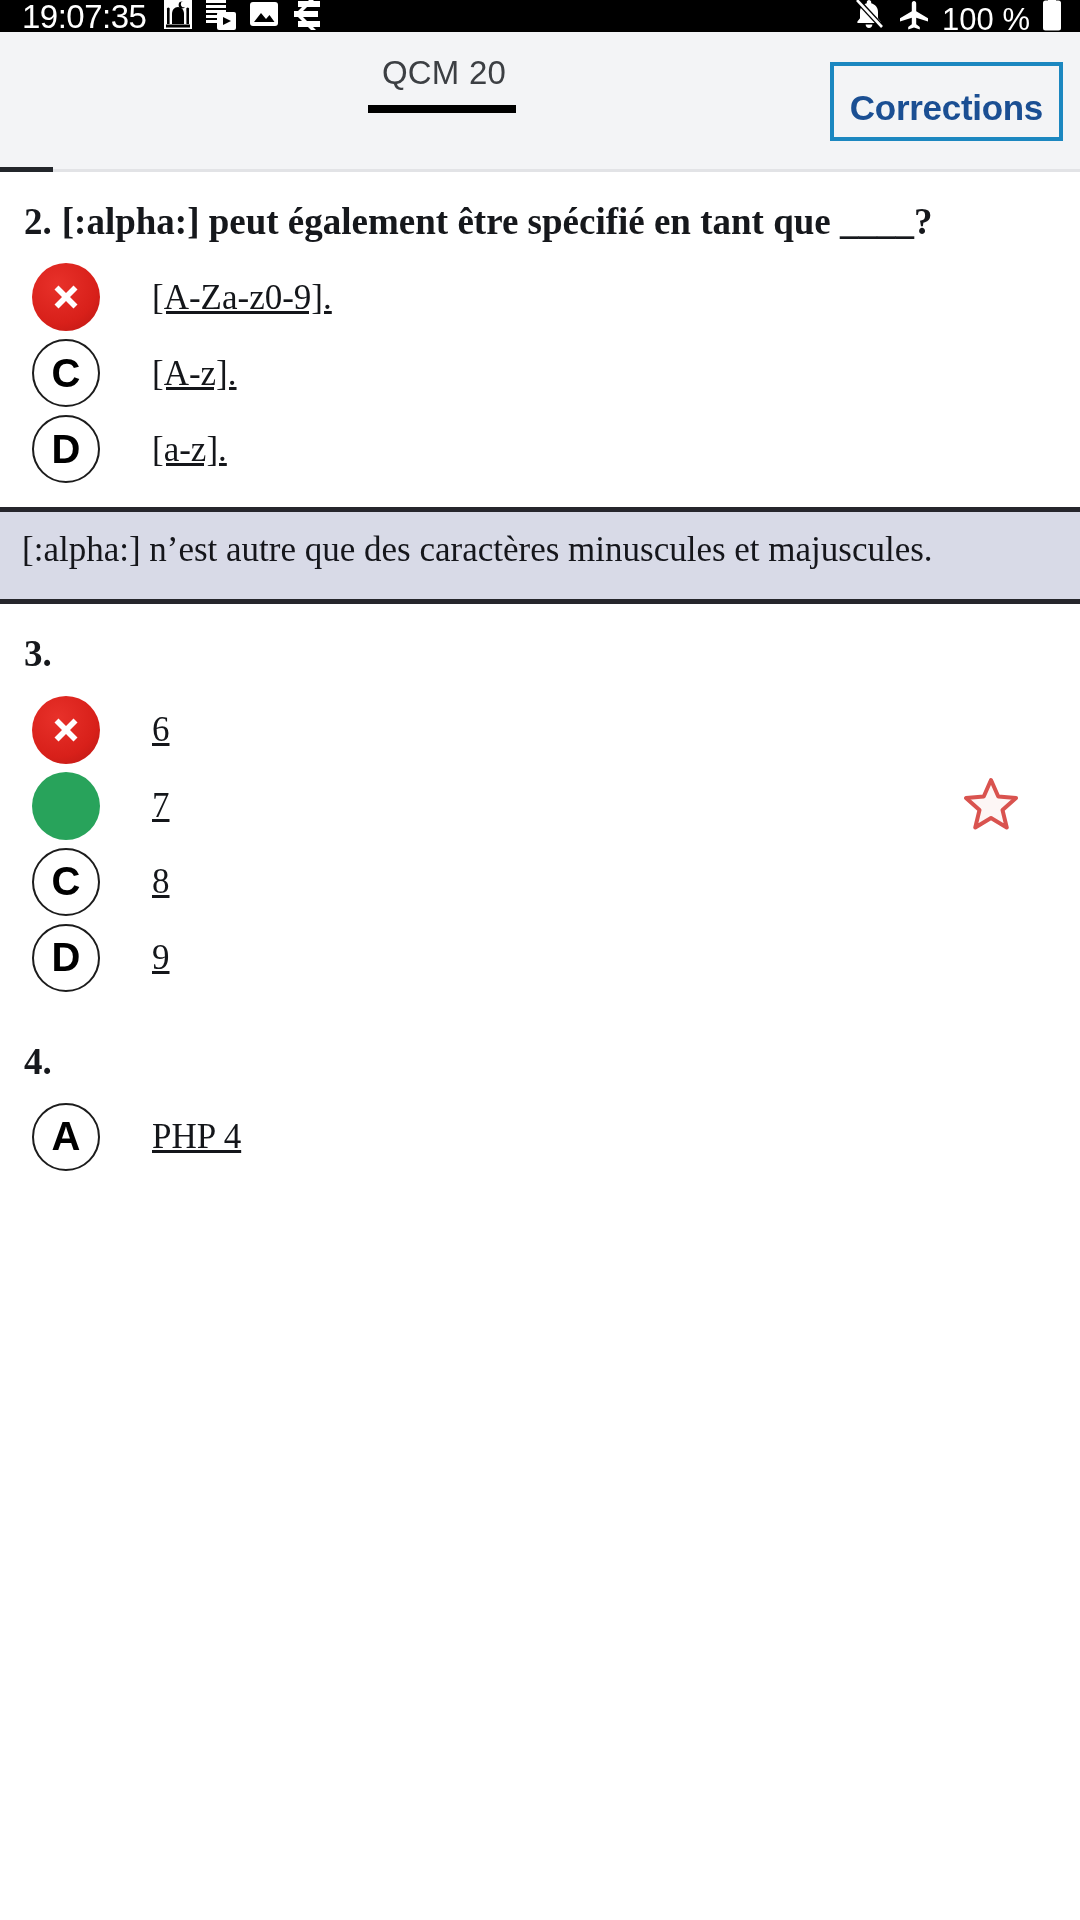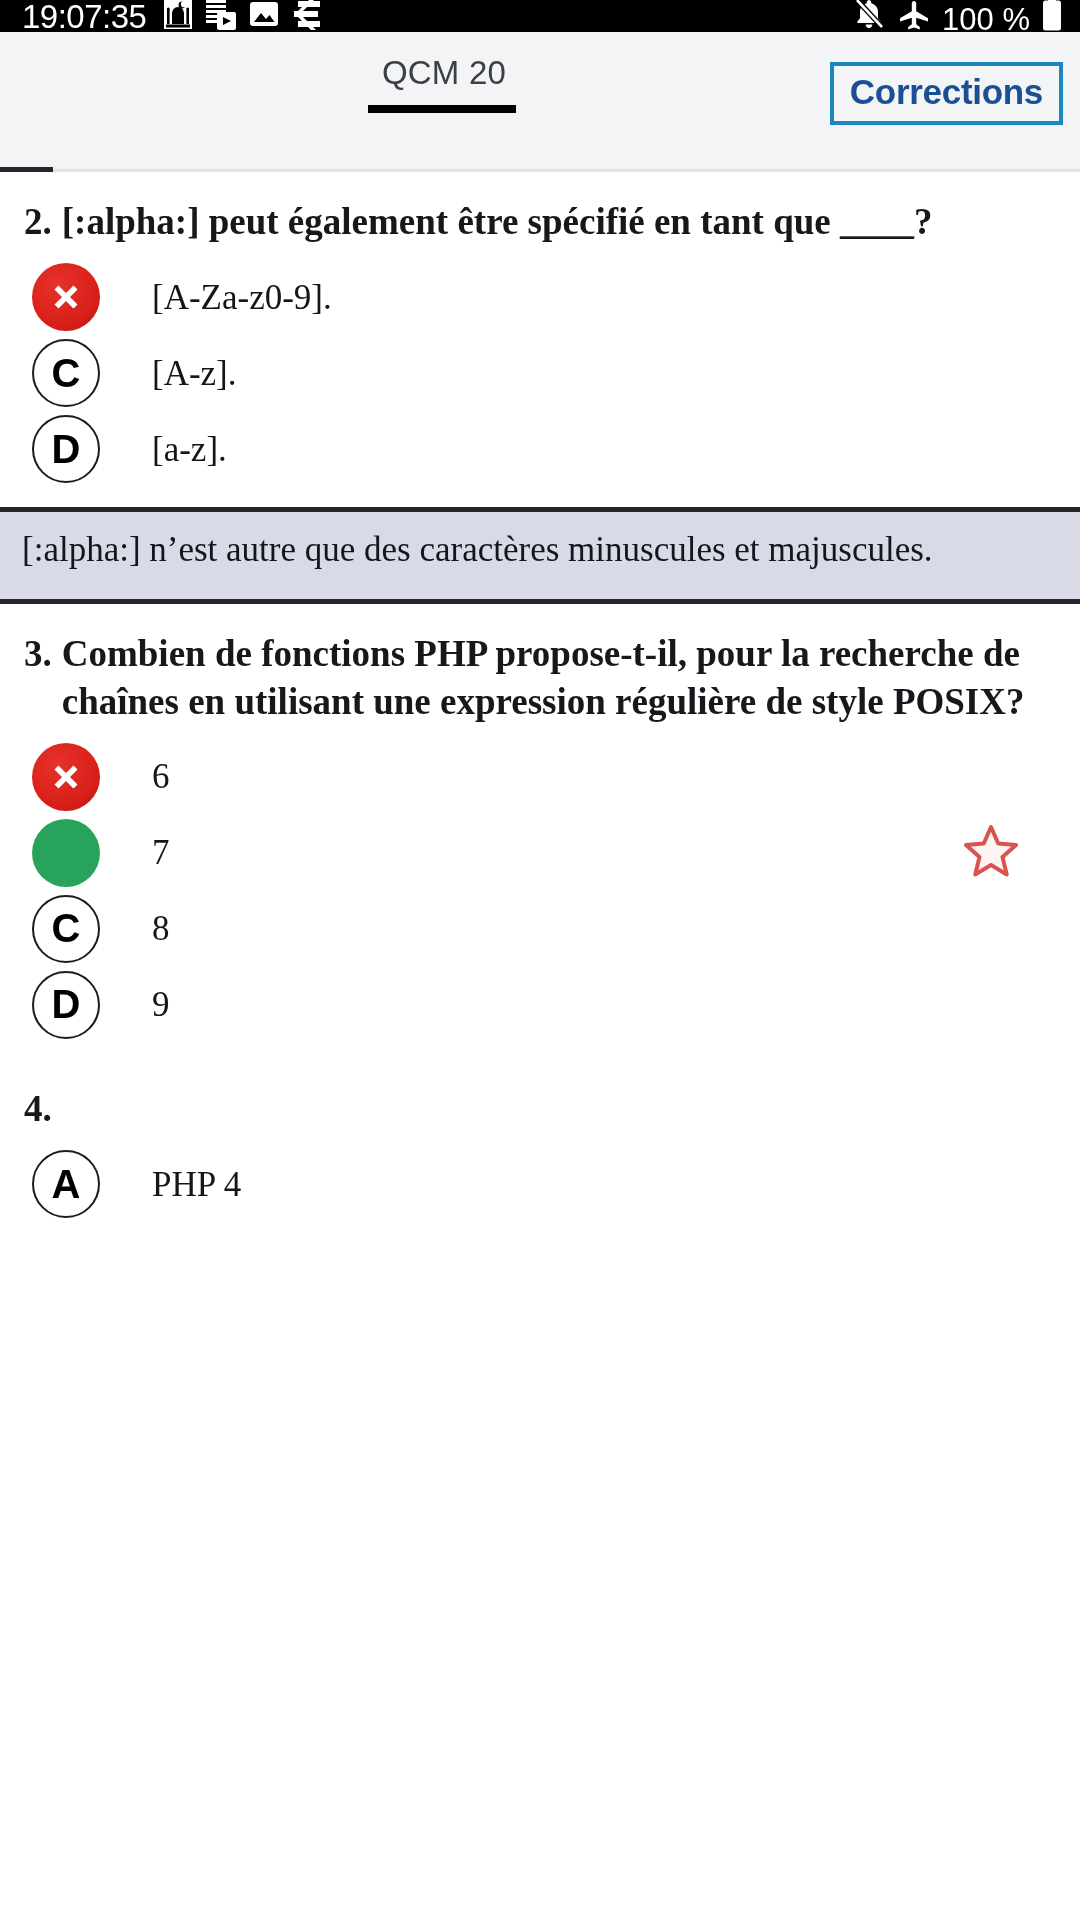--- a/index.html
+++ b/index.html
@@ -51,21 +51,21 @@
     position:absolute;
     left:368px; top:73px;
     width:148px; height:8px;
     background:#000000;
   }
   .corrections-btn{
     position:absolute;
     right:17px; top:30px;
     border:4px solid #1b87c0;
     background:#f3f4f6;
-    padding:8px 16px 12px 16px;
+    padding:24px 16px 12px 16px;
     font-family:"Liberation Sans", sans-serif;
     font-weight:bold;
     font-size:35px;
     color:#1b4f93;
     letter-spacing:-0.3px;
     line-height:1;
   }
   .appbar-divider{
     position:absolute; left:0; bottom:0;
     width:100%; height:3px;
@@ -123,20 +123,21 @@
   .opt-marker.wrong{
     background:radial-gradient(circle at 38% 32%, #e8312a 0%, #d8201a 62%, #b81713 100%);
     border:none;
   }
   .opt-marker.wrong svg{ display:block; }
   .opt-label{
     margin-left:52px;
     font-size:35px;
     color:#14161a;
     line-height:1;
+    text-decoration:underline;
   }
   .star{
     position:absolute;
     right:58px;
     top:50%;
     transform:translateY(-50%);
   }
 
   
   .explanation{
@@ -265,21 +266,20 @@
           <span class="opt-label">[a-z].</span>
         </div>
       </div>
       <div class="explanation">
         <span class="etext">[:alpha:] n’est autre que des caractères minuscules et majuscules.</span>
       </div>
     </div>
     <div class="question-block">
       <div class="q-text">
         <span class="q-num">3.</span>
-        <span class="q-body">Combien de fonctions PHP propose-t-il, pour la recherche de chaînes en utilisant une expression régulière de style POSIX?</span>
       </div>
       <div class="options">
         <div class="option">
           <span class="opt-marker wrong">
             <svg width="40" height="40" viewBox="0 0 40 40">
               <path d="M12.5 8.5L20 16l7.5-7.5 4 4L24 20l7.5 7.5-4 4L20 24l-7.5 7.5-4-4L16 20 8.5 12.5z" fill="#ffffff"></path>
             </svg>
           </span>
           <span class="opt-label">6</span>
         </div>

